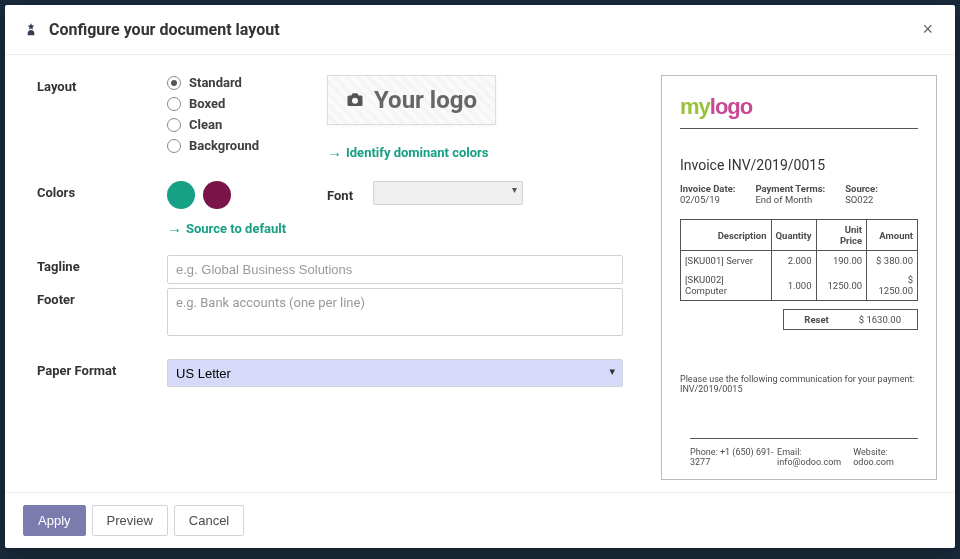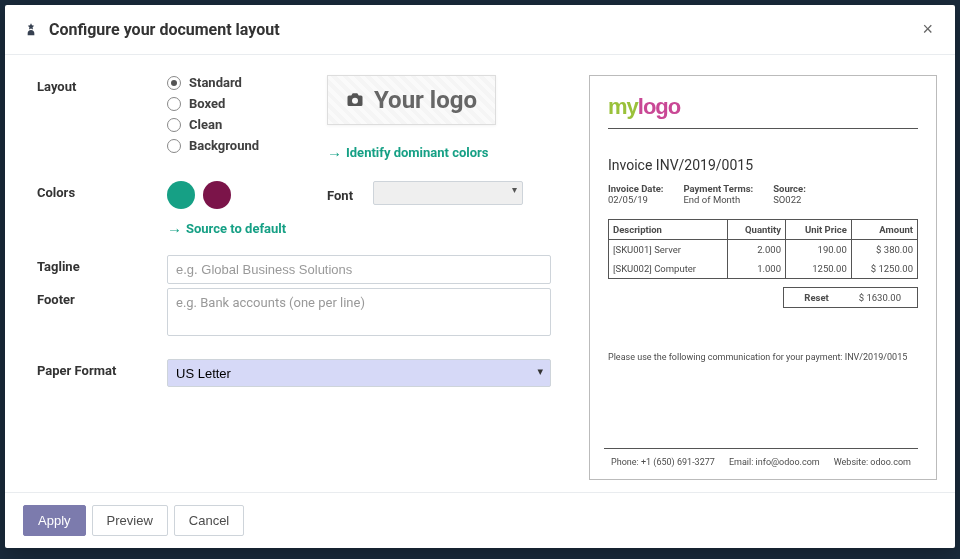--- a/index.html
+++ b/index.html
@@ -59,21 +59,21 @@
   .columns {
     display: flex;
     gap: 20px;
     align-items: flex-start;
   }
   .form-col {
     flex: 1;
     padding: 0 18px 0 14px;
   }
   .preview-col {
-    width: 348px;
+    width: 276px;
   }
   .row {
     display: flex;
     align-items: flex-start;
     margin-bottom: 20px;
   }
   .row-colors { margin-bottom: 6px; margin-top: 10px;}
   .row-label {
     width: 130px;
     font-weight: 700;
@@ -268,20 +268,21 @@
     margin-bottom: 8px;
   }
   .preview-table th, .preview-table td {
     padding: 4px 4px;
     font-size: 9.5px;
     text-align: left;
   }
   .preview-table thead th {
     border: 1px solid #555;
     font-weight: 700;
+    text-align: right;
   }
   .preview-table thead th:nth-child(2),
   .preview-table thead th:nth-child(3),
   .preview-table thead th:nth-child(4),
   .preview-table tbody td:nth-child(2),
   .preview-table tbody td:nth-child(3),
   .preview-table tbody td:nth-child(4) { text-align: right; }
   .preview-table tbody td {
     border-left: 1px solid #555;
     border-right: 1px solid #555;
@@ -298,22 +299,22 @@
   .total-box .tlabel { padding: 4px 20px; font-weight:700;}
   .total-box .tval { padding: 4px 16px 4px 10px;}
   .comm-text {
     clear: both;
     padding-top: 44px;
     font-size: 9px;
   }
   .preview-footer {
     position: absolute;
     bottom: 12px;
-    left: 14px; right: 18px;
-    text-align: right;
+    left: 28px; right: 18px;
+    text-align: left;
     border-top: 1px solid #555;
     padding-top: 8px;
     font-size: 9px;
     display: flex;
     justify-content: space-around;
   }
   .modal-footer {
     padding: 12px 18px;
     border-top: 1px solid #e9ecef;
     display: flex;

